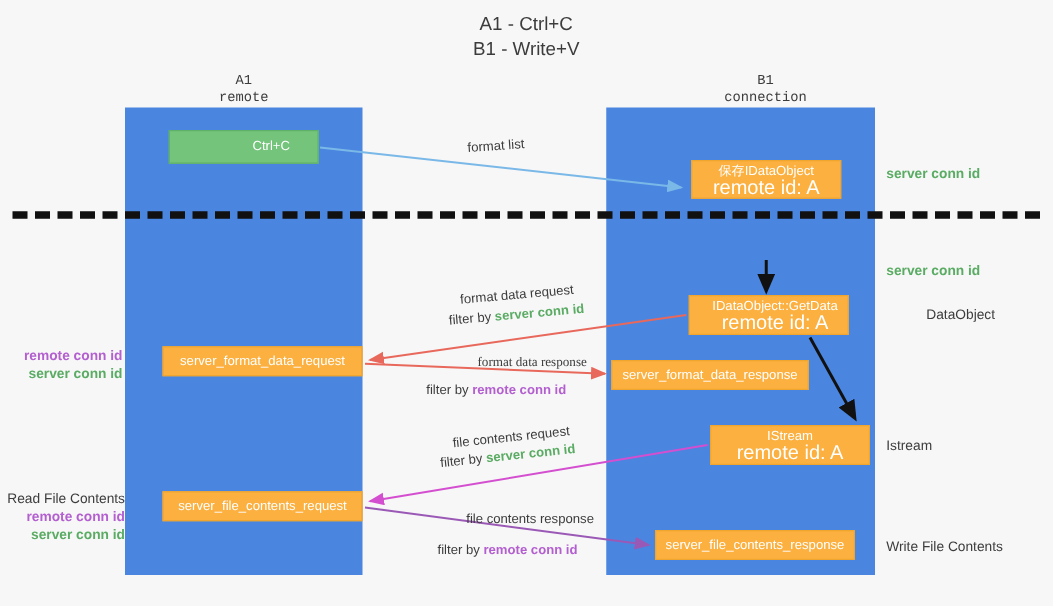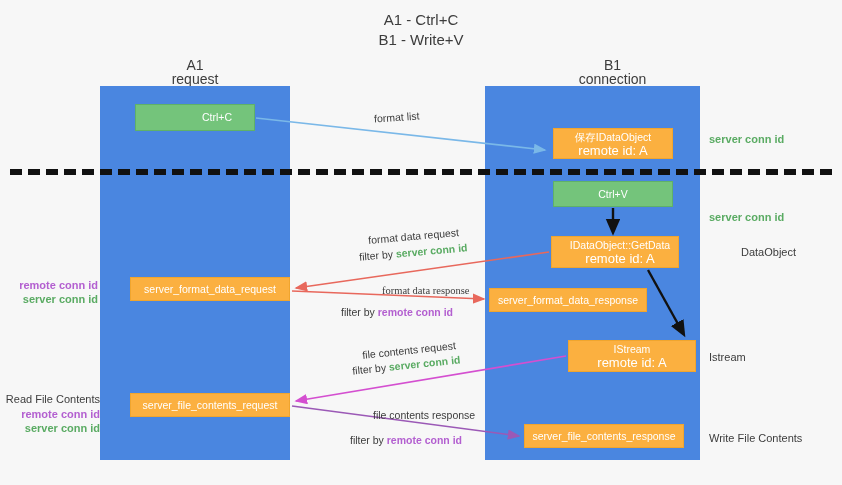--- a/index.html
+++ b/index.html
@@ -16,21 +16,21 @@
 
   
   #title{
     left:0;top:10px;width:842px;
     text-align:center;
     font-size:15px;line-height:20px;color:#3c3c3c;
   }
 
   
   .col-head{
-    text-align:center;font-size:14px;line-height:14px;color:#3c3c3c;
+    text-align:center;font-size:11px;line-height:14px;color:#3c3c3c;font-family:Liberation Mono, monospace;
   }
   #head-a{left:130px;top:58px;width:130px;}
   #head-b{left:540px;top:58px;width:145px;}
 
   
   .lane{background:#4a86e0;}
   #lane-a{left:100px;top:86px;width:190px;height:374px;}
   #lane-b{left:485px;top:86px;width:215px;height:374px;}
 
   
@@ -45,21 +45,21 @@
     display:flex;flex-direction:column;
     align-items:center;justify-content:center;
     color:#ffffff;
     font-size:10.5px;line-height:13px;
     text-align:center;
     padding:2px 4px;
   }
   .box.green{background:#74c47b;border:1px solid #5fb168;}
   .box.orange{background:#fcb košer;}
   .box.orange{background:#fbb040;border:1px solid #f0a52e;}
-  .box .l2{font-size:13px;}
+  .box .l2{font-size:16px;}
 
   #box-ctrlc{left:135px;top:104px;width:120px;height:27px;padding-left:48px;}
   #box-idata{left:553px;top:128px;width:120px;height:31px;}
   #box-ctrlv{left:553px;top:181px;width:120px;height:26px;}
   #box-getdata{left:551px;top:236px;width:128px;height:32px;padding-left:14px;}
   #box-fmtreq{left:130px;top:277px;width:160px;height:24px;}
   #box-fmtresp{left:489px;top:288px;width:158px;height:24px;}
   #box-istream{left:568px;top:340px;width:128px;height:32px;}
   #box-filereq{left:130px;top:393px;width:160px;height:24px;}
   #box-fileresp{left:524px;top:424px;width:160px;height:24px;}
@@ -107,21 +107,21 @@
 
 <div id="stage">
 
   <div class="abs" id="title">
     <div>A1 - Ctrl+C</div>
     <div>B1 - Write+V</div>
   </div>
 
   <div class="abs col-head" id="head-a">
     <div>A1</div>
-    <div>request</div>
+    <div>remote</div>
   </div>
   <div class="abs col-head" id="head-b">
     <div>B1</div>
     <div>connection</div>
   </div>
 
   <div class="abs lane" id="lane-a"></div>
   <div class="abs lane" id="lane-b"></div>
 
   <svg class="abs" id="arrows" viewBox="0 0 842 485" xmlns="http://www.w3.org/2000/svg">
@@ -162,23 +162,20 @@
 
   <div class="abs box green" id="box-ctrlc">
     <div>Ctrl+C</div>
   </div>
 
   <div class="abs box orange" id="box-idata">
     <div>保存IDataObject</div>
     <div class="l2">remote id: A</div>
   </div>
 
-  <div class="abs box green" id="box-ctrlv">
-    <div>Ctrl+V</div>
-  </div>
 
   <div class="abs box orange" id="box-getdata">
     <div>IDataObject::GetData</div>
     <div class="l2">remote id: A</div>
   </div>
 
   <div class="abs box orange" id="box-fmtreq">
     <div>server_format_data_request</div>
   </div>
 

